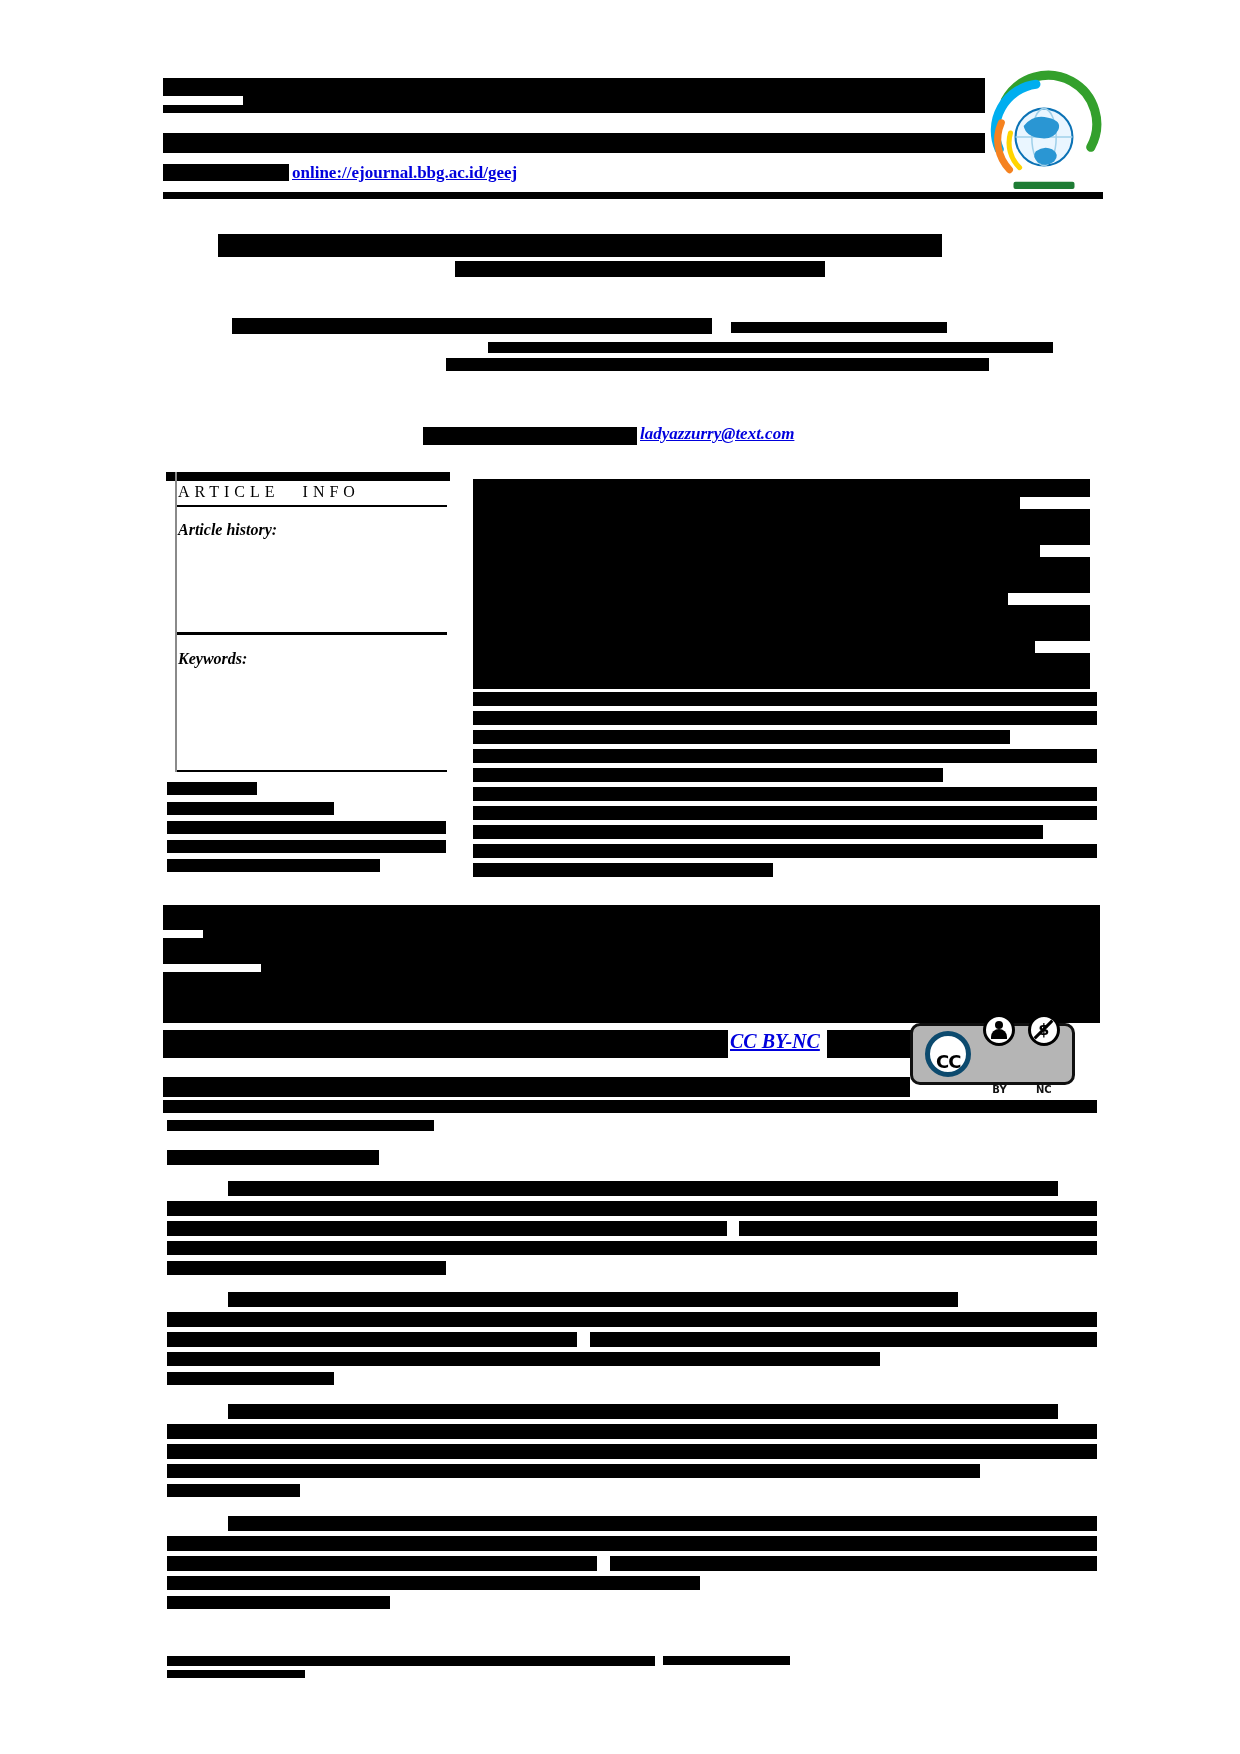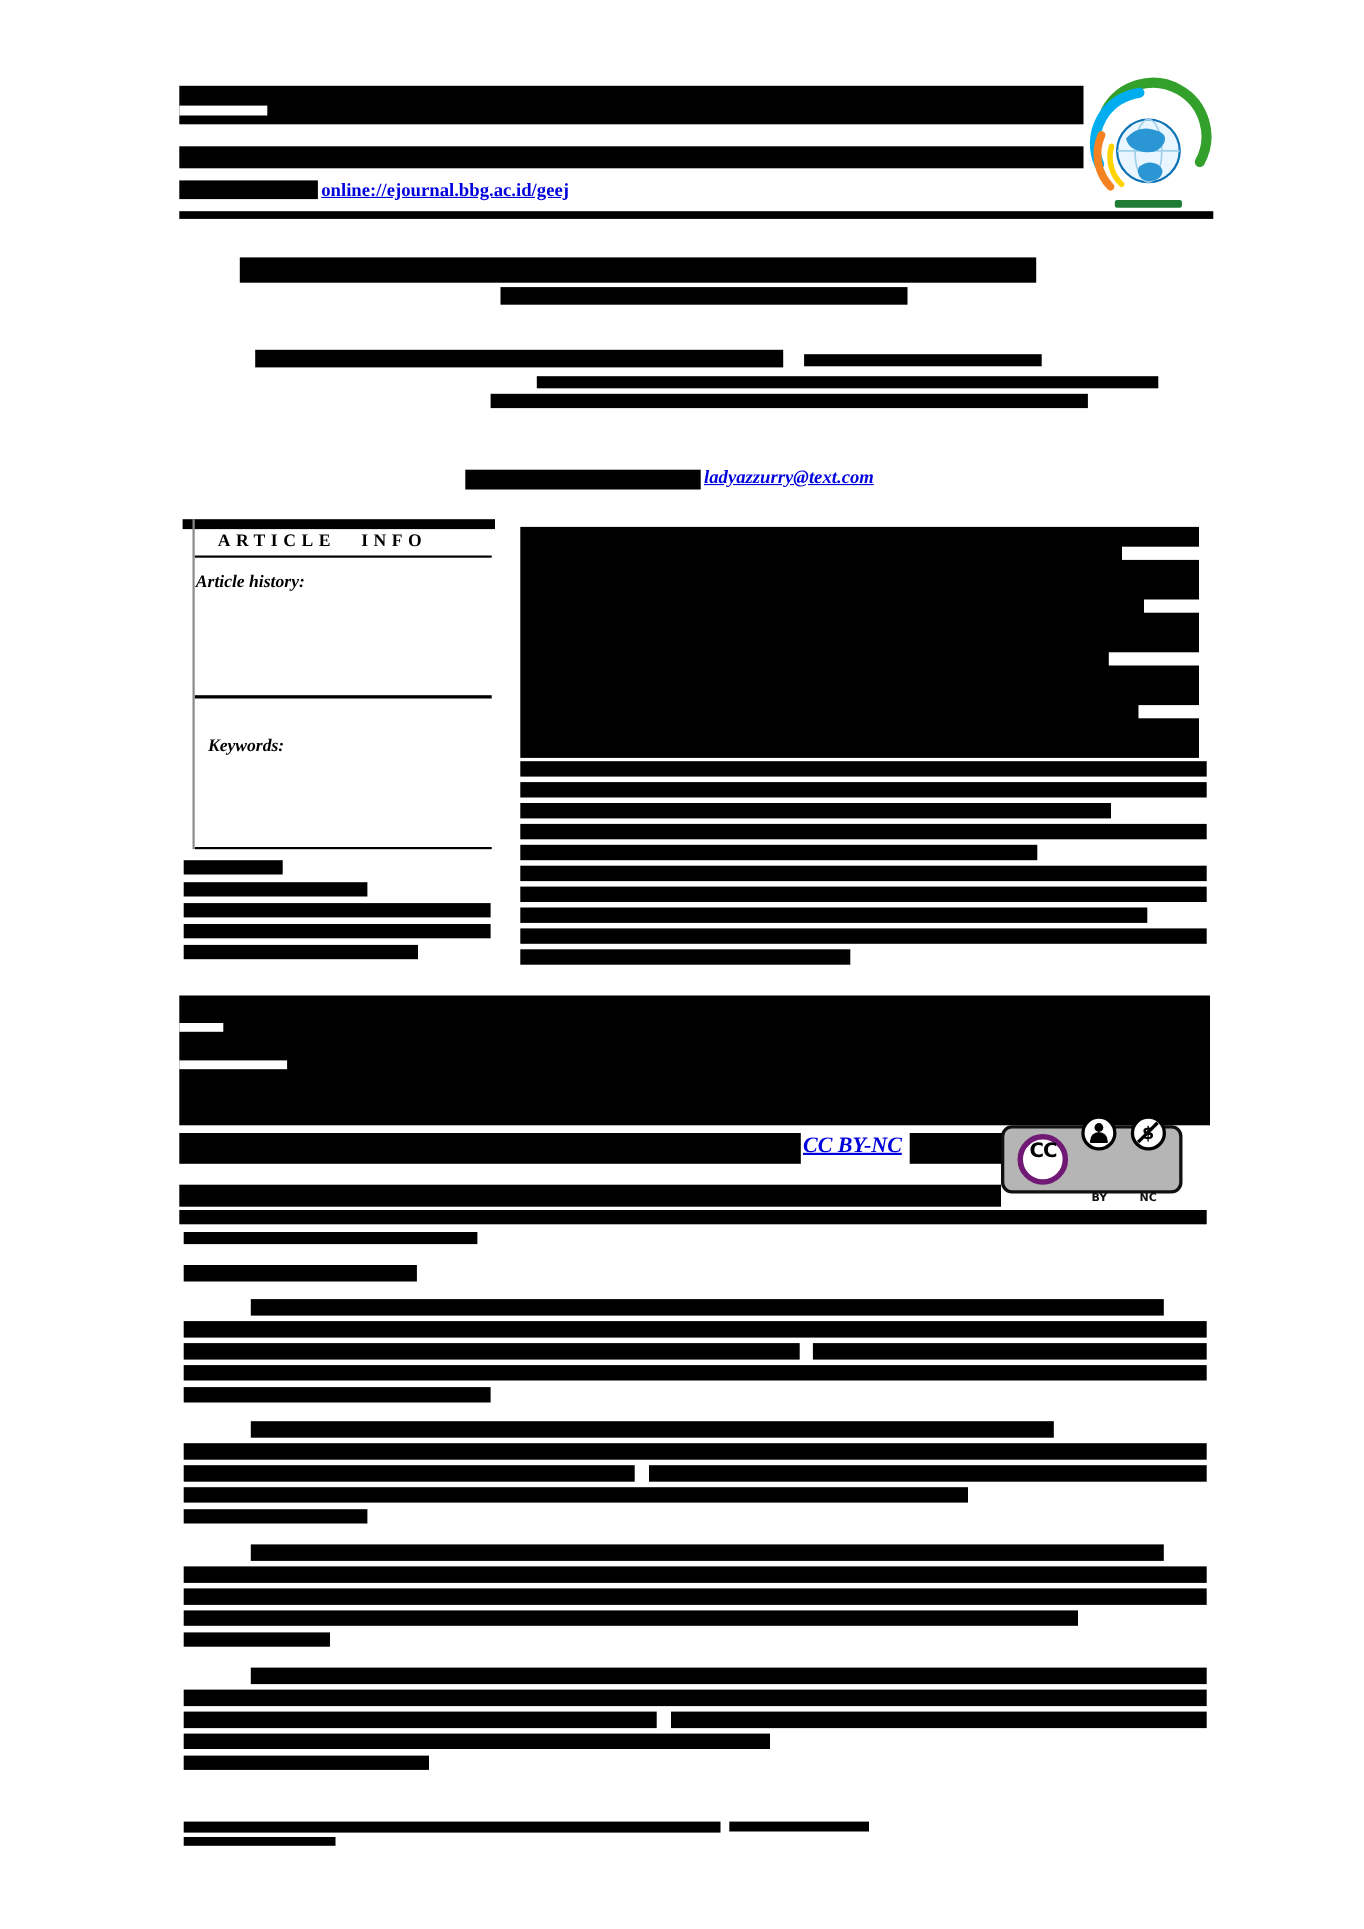--- a/index.html
+++ b/index.html
@@ -6,33 +6,33 @@
   .page{position:relative;width:1240px;height:1754px;background:#ffffff;margin:0 auto;
         font-family:"Liberation Serif","DejaVu Serif",serif;overflow:hidden;}
   .bar{position:absolute;background:#000;}
   .bar.white{background:#fff;}
   .txt{position:absolute;color:#000;}
   a.link{position:absolute;color:#0000dd;text-decoration:underline;cursor:pointer;}
   .url-link{left:292px;top:163px;font-size:17px;font-weight:bold;}
   .email-link{left:640px;top:424px;font-size:17px;font-weight:bold;font-style:italic;}
   .cc-link{left:730px;top:1030px;font-size:20px;font-weight:bold;font-style:italic;}
   
-  .info-heading{left:178px;top:483px;font-size:16px;font-weight:bold;letter-spacing:5px;word-spacing:14px;padding-left:20px;}
+  .info-heading{left:178px;top:483px;font-size:16px;font-weight:normal;letter-spacing:5px;word-spacing:14px;}
   .info-left-border{position:absolute;left:175px;top:472px;width:2px;height:300px;background:#8a8a8a;}
   .info-label{font-size:16px;font-weight:bold;font-style:italic;}
   .hist-label{left:178px;top:521px;}
   .hist-list{left:178px;top:541px;font-size:15.5px;line-height:19.5px;width:280px;}
-  .kw-label{left:189px;top:650px;margin-top:20px;}
+  .kw-label{left:178px;top:650px;}
   .kw-list{left:178px;top:673px;font-size:16px;font-style:italic;line-height:22.5px;width:280px;}
   
   .badge{position:absolute;left:910px;top:1023px;width:165px;height:62px;background:#b5b5b5;
          border:3px solid #101010;border-radius:10px;display:flex;align-items:center;
          justify-content:space-around;box-sizing:border-box;padding:0 6px;}
-  .cc-big{width:46px;height:46px;border:5px solid #701a75;border-radius:50%;background:#fff;
-          display:flex;align-items:flex-start;justify-content:center;font-weight:bold;font-size:18px;
+  .cc-big{width:46px;height:46px;border:5px solid #0c4a6e;border-radius:50%;background:#fff;
+          display:flex;align-items:flex-end;justify-content:center;font-weight:bold;font-size:18px;
           font-family:"DejaVu Sans",sans-serif;letter-spacing:-1px;box-sizing:border-box;}
   .mini-wrap{display:flex;flex-direction:column;align-items:center;gap:1px;}
   .mini{width:32px;height:32px;border:3px solid #000;border-radius:50%;background:#fff;position:relative;
         box-sizing:border-box;display:flex;align-items:center;justify-content:center;}
   .head{position:absolute;top:4px;left:50%;transform:translateX(-50%);width:8px;height:8px;border-radius:50%;background:#000;}
   .shoulders{position:absolute;bottom:4px;left:50%;transform:translateX(-50%);width:16px;height:10px;
              border-radius:8px 8px 0 0;background:#000;}
   .dollar-glyph{font-weight:bold;font-size:16px;font-family:"DejaVu Sans",sans-serif;}
   .slash{position:absolute;width:25px;height:3px;background:#000;transform:rotate(-45deg);}
   .mini-label{font-size:10px;font-weight:bold;font-family:"DejaVu Sans",sans-serif;color:#111;margin-top:37px;}

